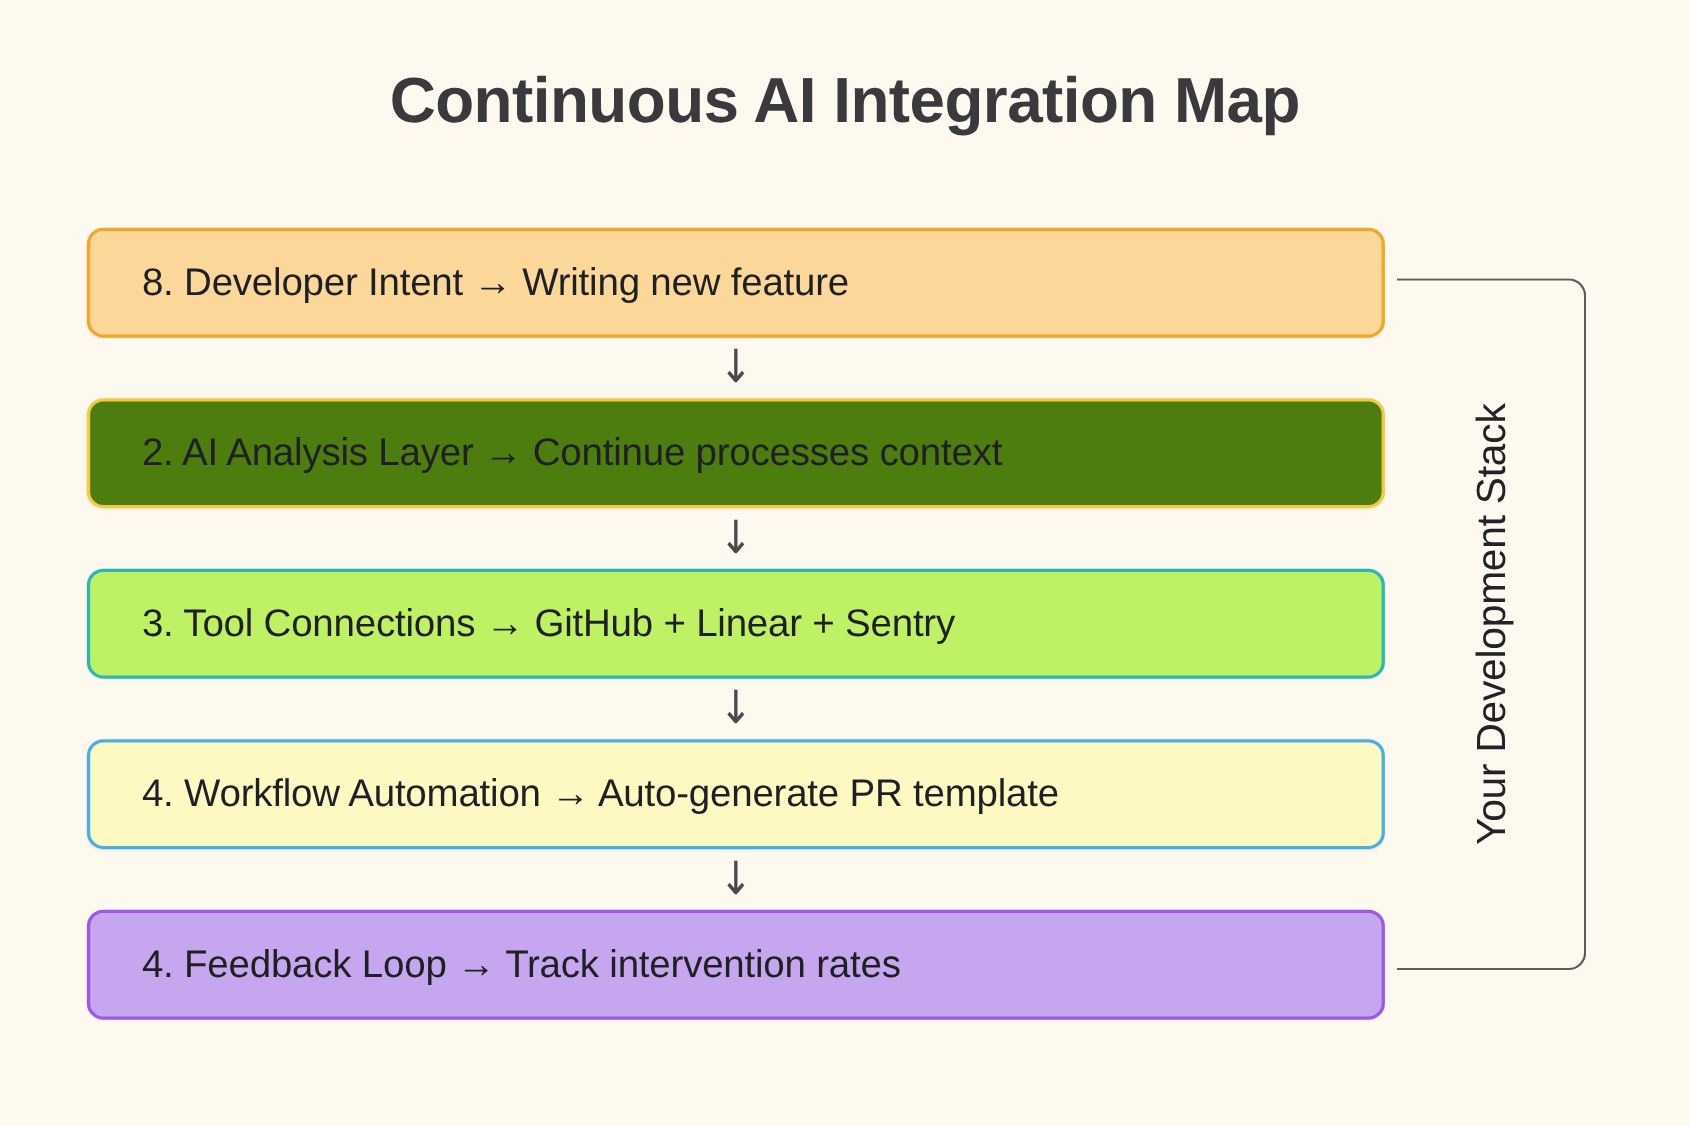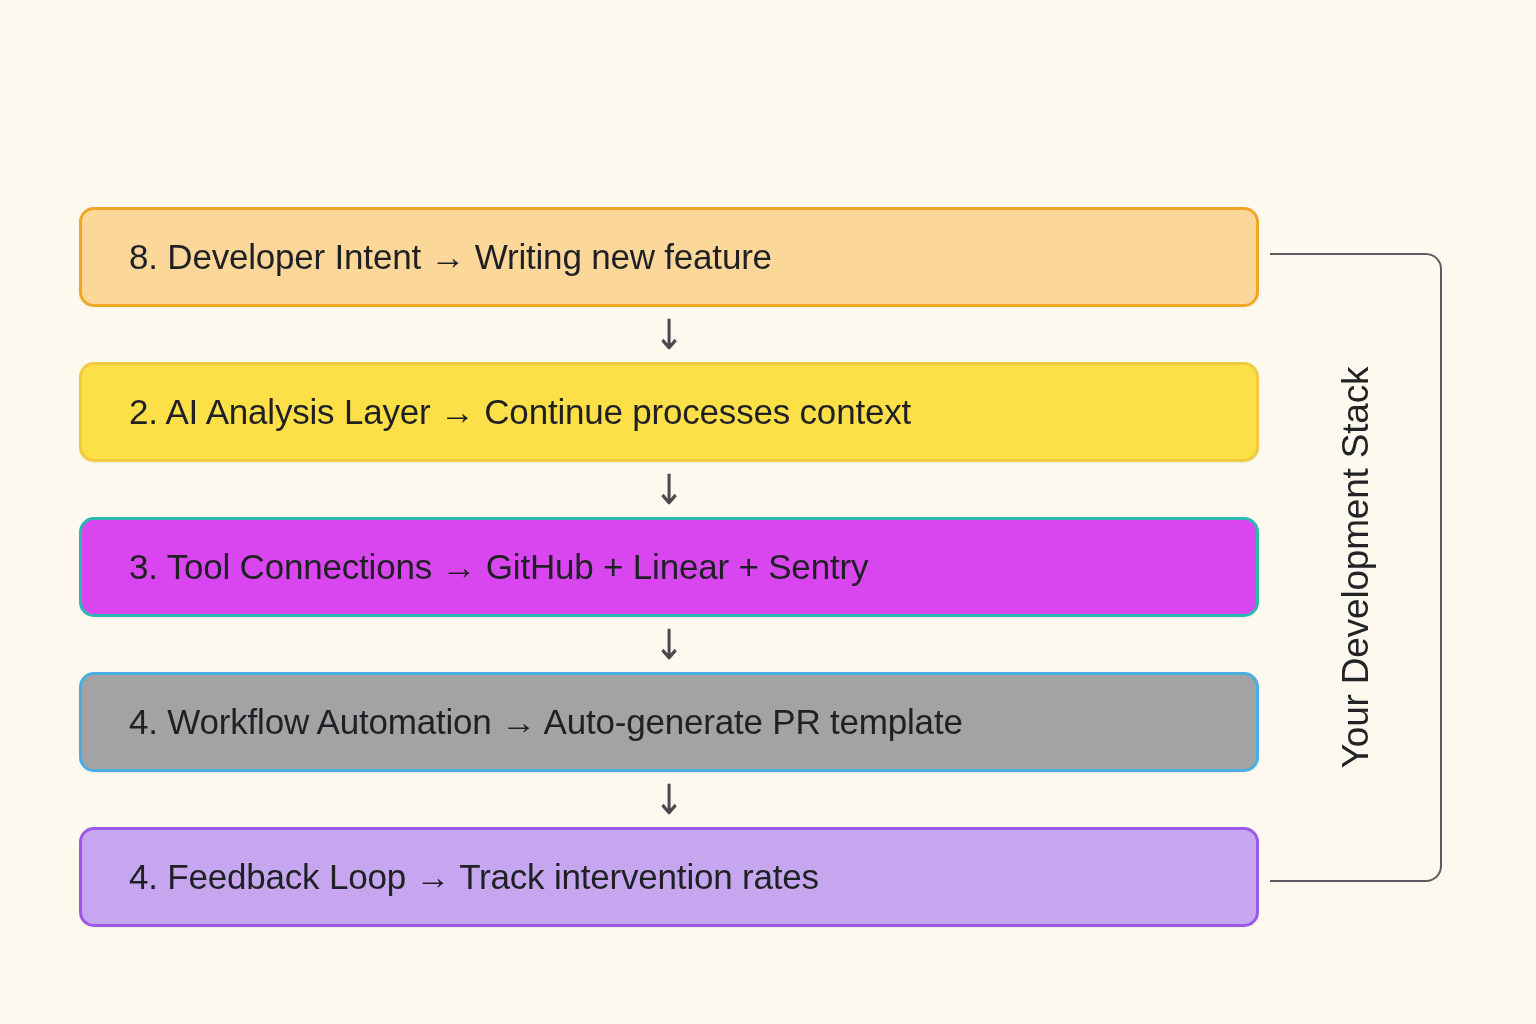--- a/index.html
+++ b/index.html
@@ -117,48 +117,49 @@
     color: #222327;
     white-space: nowrap;
     letter-spacing: -0.2px;
   }
 </style>
 </head>
 <body>
 
 <div id="canvas">
 
+  <h1 id="page-title">Continuous AI Integration Map</h1>
 
   <div id="flow">
       <div class="step-row">
         <div class="step-box" style="background: rgb(251, 216, 154); border-color: rgb(240, 167, 38);">
           <div class="step-label">8. Developer Intent → Writing new feature</div>
         </div>
       </div>
       <div class="connector">
         <span class="arrow-glyph">↓</span>
       </div>
       <div class="step-row">
-        <div class="step-box" style="background: #fde047; border-color: rgb(242, 203, 60);">
+        <div class="step-box" style="background: #4d7c0f; border-color: rgb(242, 203, 60);">
           <div class="step-label">2. AI Analysis Layer → Continue processes context</div>
         </div>
       </div>
       <div class="connector">
         <span class="arrow-glyph">↓</span>
       </div>
       <div class="step-row">
-        <div class="step-box" style="background: #d946ef; border-color: rgb(43, 184, 176); align-items: center;">
+        <div class="step-box" style="background: #bef264; border-color: rgb(43, 184, 176); align-items: center;">
           <div class="step-label">3. Tool Connections → GitHub + Linear + Sentry</div>
         </div>
       </div>
       <div class="connector">
         <span class="arrow-glyph">↓</span>
       </div>
       <div class="step-row">
-        <div class="step-box" style="background: #a3a3a3; border-color: rgb(73, 174, 226);">
+        <div class="step-box" style="background: #fef9c3; border-color: rgb(73, 174, 226);">
           <div class="step-label">4. Workflow Automation → Auto-generate PR template</div>
         </div>
       </div>
       <div class="connector">
         <span class="arrow-glyph">↓</span>
       </div>
       <div class="step-row">
         <div class="step-box" style="background: rgb(198, 167, 239); border-color: rgb(155, 89, 232);">
           <div class="step-label">4. Feedback Loop → Track intervention rates</div>
         </div>

